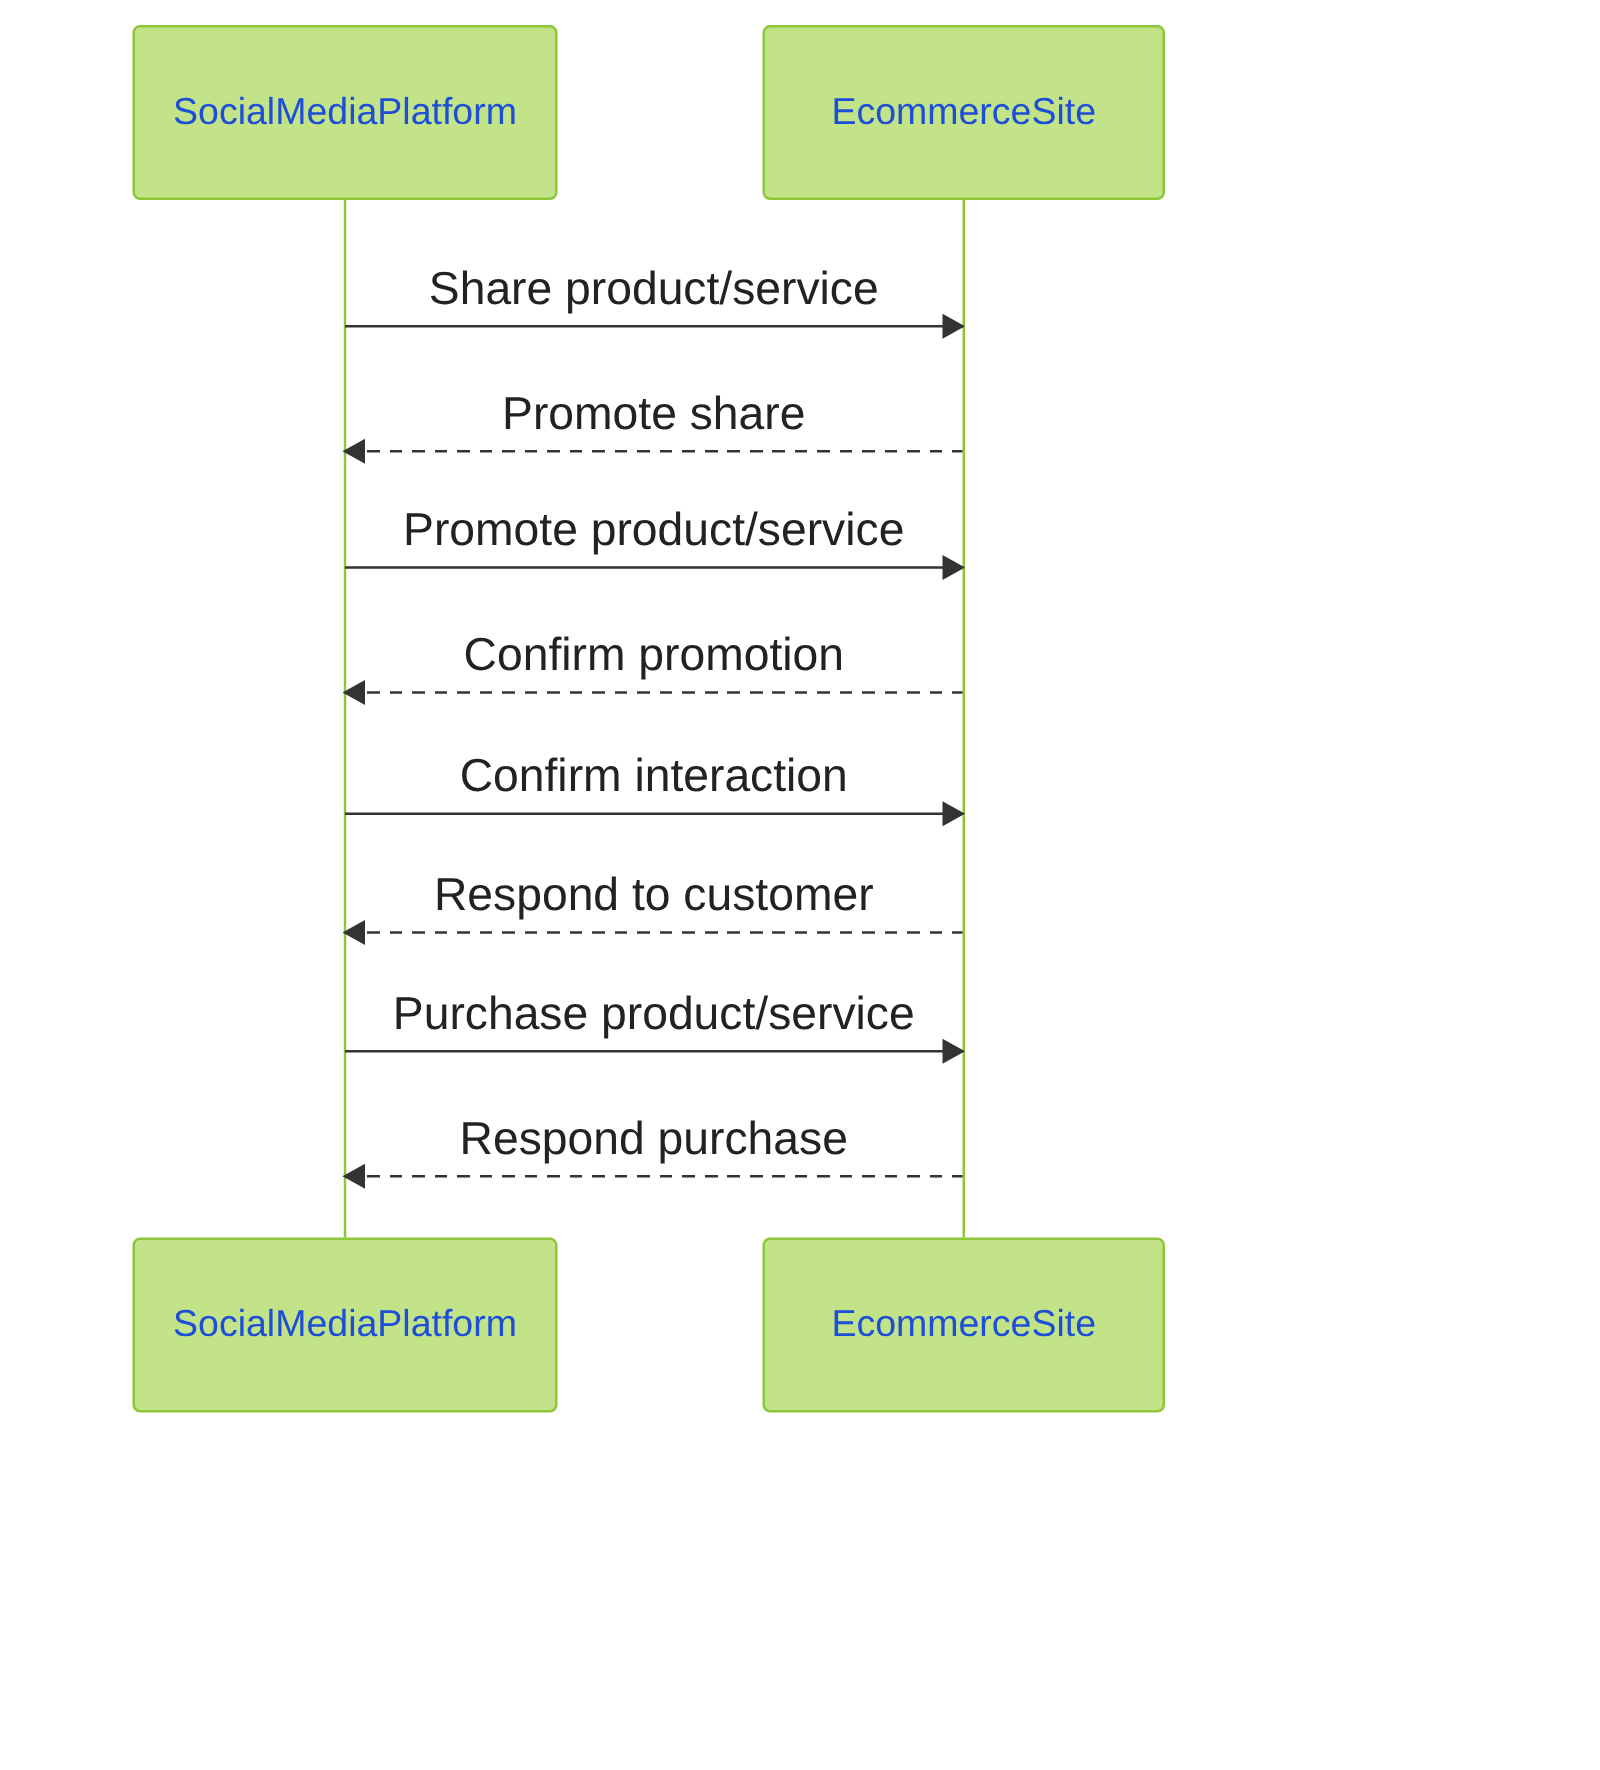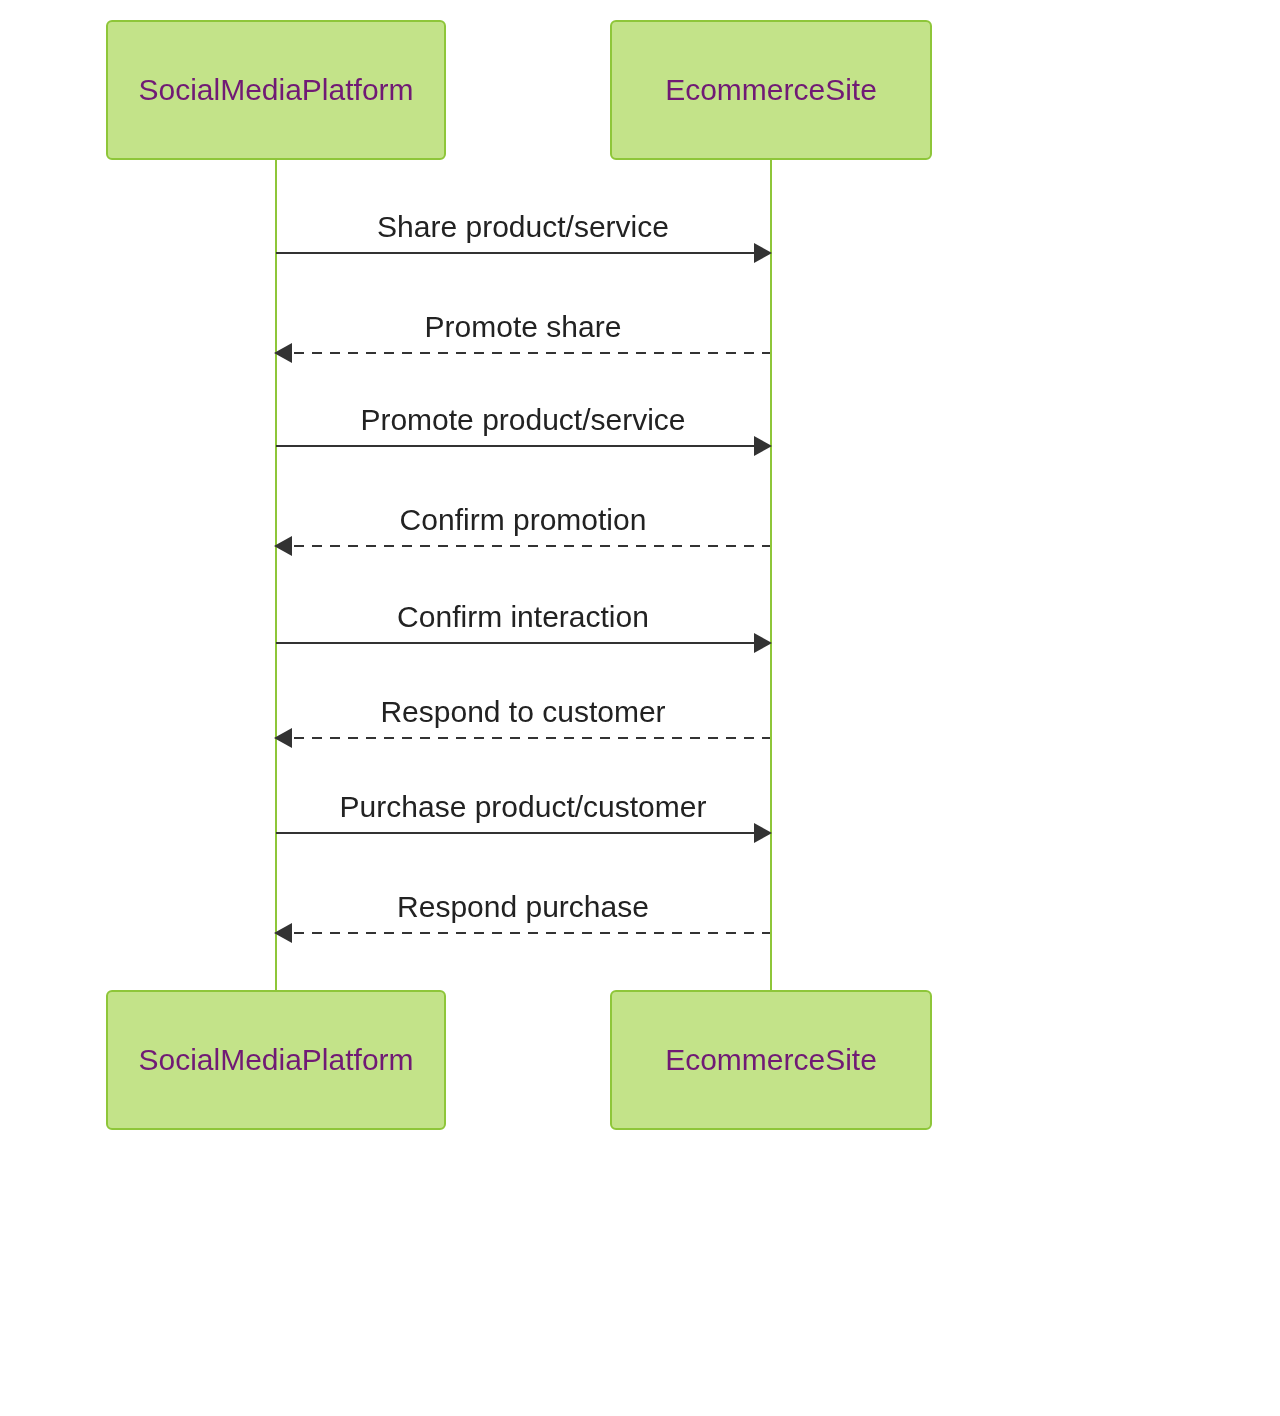--- a/index.html
+++ b/index.html
@@ -19,37 +19,37 @@
   }
   .actor-box {
     position: absolute;
     background: #c3e389;
     border: 2px solid #8ec639;
     border-radius: 6px;
     display: flex;
     align-items: center;
     justify-content: center;
     font-size: 30px;
-    color: #701a75;
+    color: #1d4ed8;
     padding: 10px 32px;
   }
   .lifeline {
     position: absolute;
     width: 2px;
     background: #8ec639;
     top: 140px;
     height: 830px;
   }
   .msg-group {
     position: absolute;
     left: 176px;
     width: 494px;
   }
   .msg-label {
-    font-size: 30px;
+    font-size: 37px;
     color: #222;
     text-align: center;
     margin-bottom: 8px;
   }
   .arrow-line {
     position: relative;
     height: 2px;
     width: 100%;
   }
   .arrow-solid { background: #333; }
@@ -125,21 +125,21 @@
   </div>
 
   <div class="msg-group" style="top:675px;">
     <div class="msg-label">Respond to customer</div>
     <div class="arrow-line arrow-dashed">
       <div class="arrow-head head-left-solid"></div>
     </div>
   </div>
 
   <div class="msg-group" style="top:770px;">
-    <div class="msg-label">Purchase product/customer</div>
+    <div class="msg-label">Purchase product/service</div>
     <div class="arrow-line arrow-solid">
       <div class="arrow-head head-right-solid"></div>
     </div>
   </div>
 
   <div class="msg-group" style="top:870px;">
     <div class="msg-label">Respond purchase</div>
     <div class="arrow-line arrow-dashed">
       <div class="arrow-head head-left-solid"></div>
     </div>

